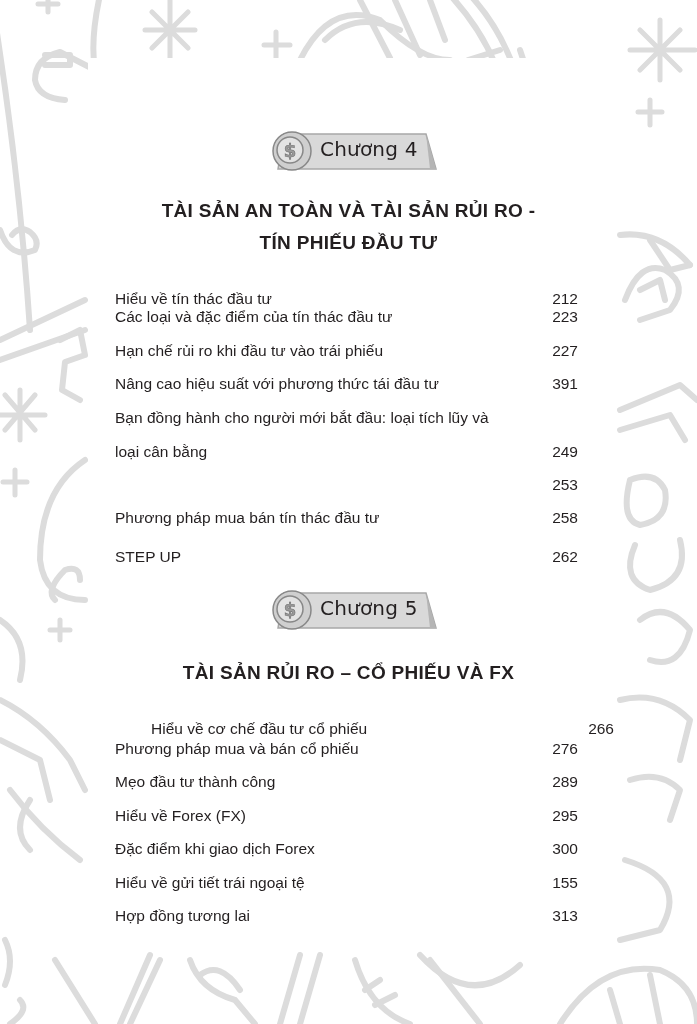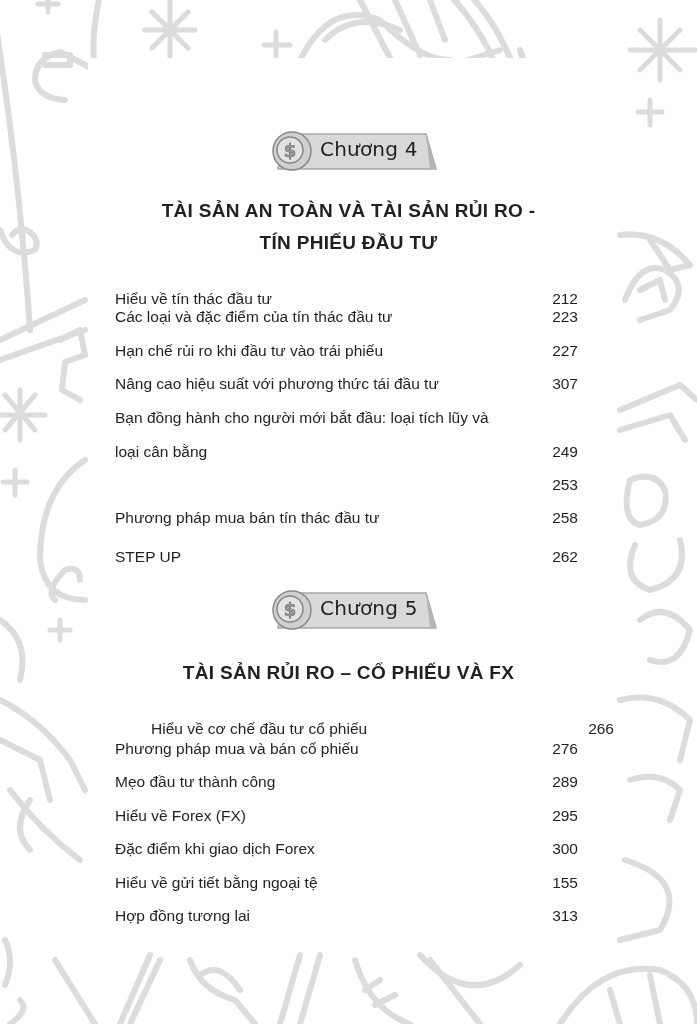--- a/index.html
+++ b/index.html
@@ -126,21 +126,21 @@
 <div class="toc-row" style="top:300px;">
   <span class="label">Các loại và đặc điểm của tín thác đầu tư</span>
   <span class="page">223</span>
 </div>
 <div class="toc-row" style="top:334px;">
   <span class="label">Hạn chế rủi ro khi đầu tư vào trái phiếu</span>
   <span class="page">227</span>
 </div>
 <div class="toc-row" style="top:367px;">
   <span class="label">Nâng cao hiệu suất với phương thức tái đầu tư</span>
-  <span class="page">307</span>
+  <span class="page">391</span>
 </div>
 <div class="toc-row" style="top:401px; height:67px;">
   <span class="label" style="top:34px;">loại cân bằng</span>
   <span class="label">Bạn đồng hành cho người mới bắt đầu: loại tích lũy và</span>
   <span class="page" style="top:34px;">249</span>
 </div>
 <div class="toc-row" style="top:468px;">
   <span class="page">253</span>
 </div>
 <div class="toc-row" style="top:501px;">
@@ -181,19 +181,19 @@
 </div>
 <div class="toc-row" style="top:799px;">
   <span class="label">Hiểu về Forex (FX)</span>
   <span class="page">295</span>
 </div>
 <div class="toc-row" style="top:832px;">
   <span class="label">Đặc điểm khi giao dịch Forex</span>
   <span class="page">300</span>
 </div>
 <div class="toc-row" style="top:866px;">
-  <span class="label">Hiểu về gửi tiết bằng ngoại tệ</span>
+  <span class="label">Hiểu về gửi tiết trái ngoại tệ</span>
   <span class="page">155</span>
 </div>
 <div class="toc-row" style="top:899px;">
   <span class="label">Hợp đồng tương lai</span>
   <span class="page">313</span>
 </div>
 
 </body></html>

